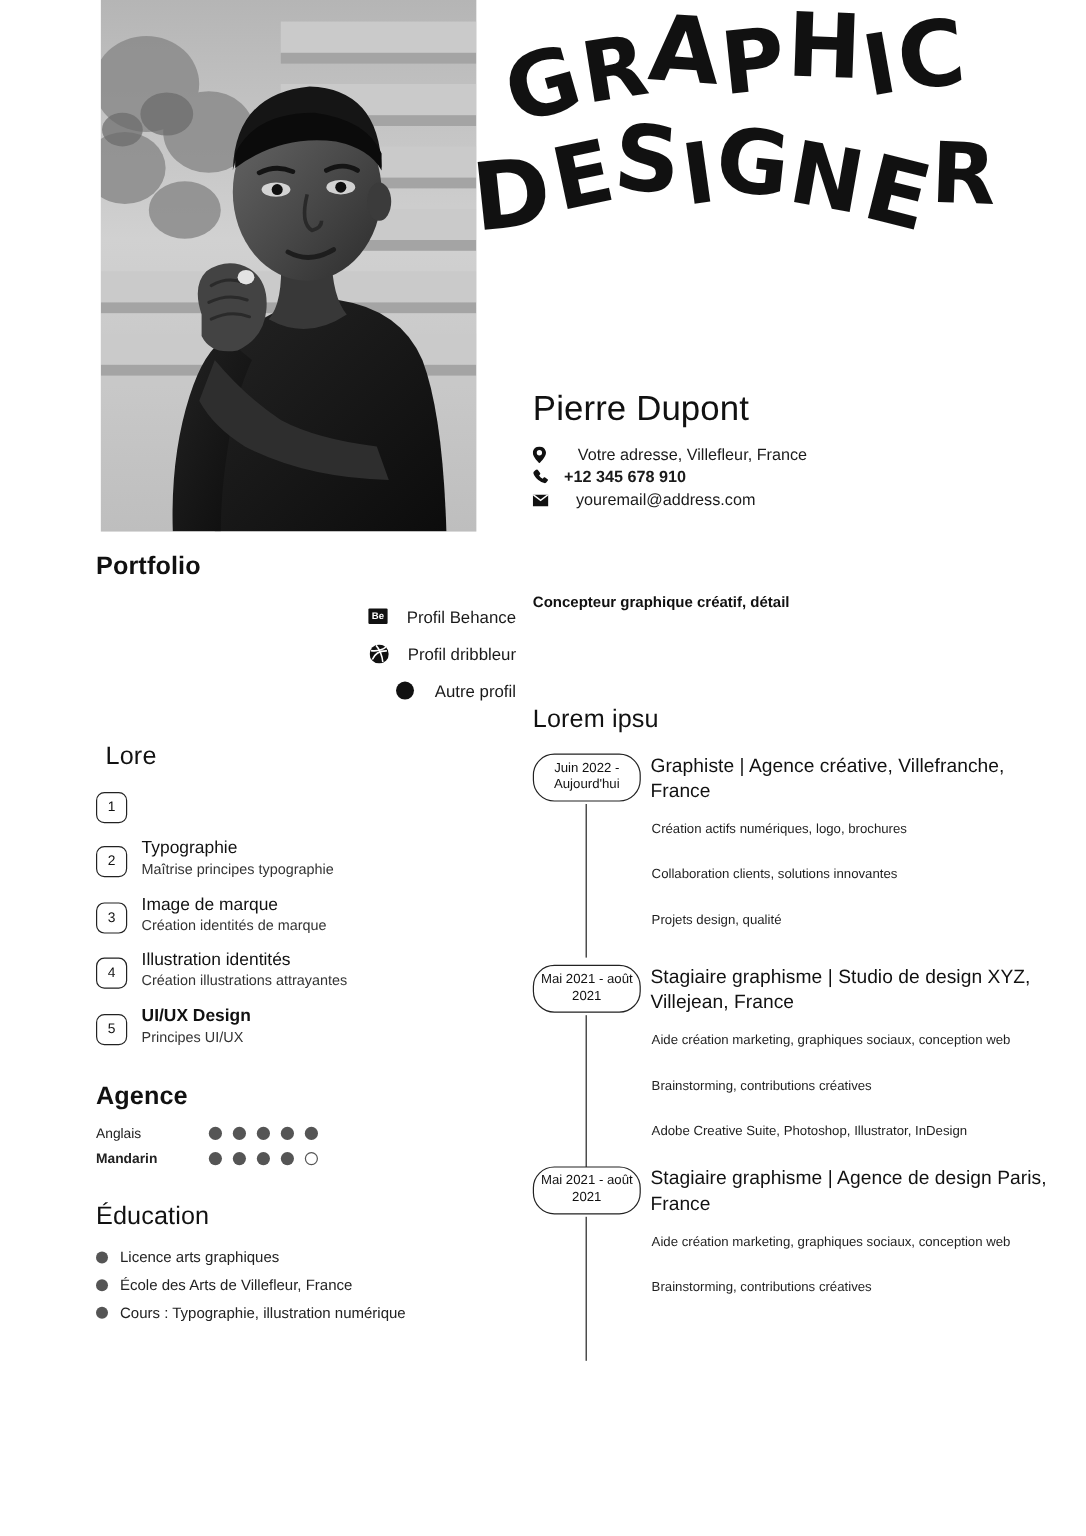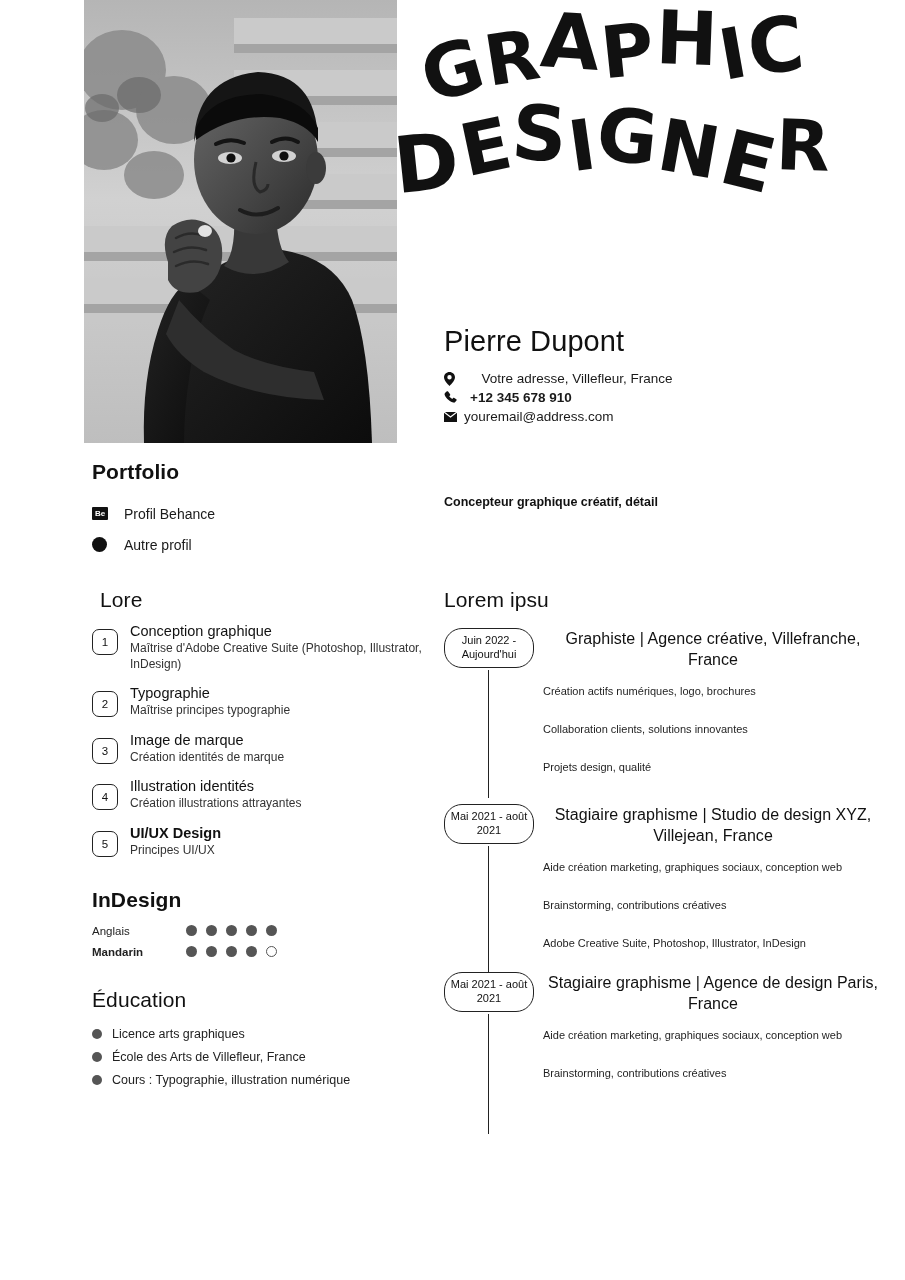--- a/index.html
+++ b/index.html
@@ -51,40 +51,40 @@
   .contact-row { display: flex; align-items: flex-start; margin-bottom: 2px; }
   .contact-ico {
     width: 20px; min-width: 20px; height: 17px;
     display: flex; align-items: center; justify-content: flex-start;
     color: #111; font-size: 12px; font-weight: bold;
   }
   .contact-ico svg { display: block; }
   .contact-txt { font-size: 13.5px; line-height: 17px; color: #1a1a1a; }
   #addr-text { text-align: center; width: 210px; margin-left: 8px; }
   #phone-text { margin-left: 6px; font-weight: bold; }
-  #email-text { margin-left: 0; }
+  #email-text { margin-left: 16px; }
   #linkedin-text { margin-left: 14px; }
 
   #tagline {
     position: absolute; left: 444px; top: 495px;
     font-size: 12.5px; font-weight: bold; color: #111;
   }
 
   
-  #left-col { position: absolute; left: 92px; top: 460px; width: 350px; }
+  #left-col { position: absolute; left: 80px; top: 460px; width: 350px; }
 
   .sec-head {
     font-size: 21px; font-weight: bold; color: #111;
     margin: 0 0 14px 0; letter-spacing: .1px;
   }
   .sec-head.light { font-weight: normal; }
 
   
   #portfolio-list { margin-top: 2px; }
-  .pf-row { display: flex; align-items: center; height: 31px; }
+  .pf-row { display: flex; align-items: center; height: 31px; justify-content: flex-end; }
   .pf-ico { width: 32px; min-width: 32px; display: flex; align-items: center; }
   .pf-label { font-size: 14px; color: #1a1a1a; }
   .be-badge {
     width: 16px; height: 13px; background: #111; color: #fff;
     font-size: 8px; font-weight: bold; display: flex;
     align-items: center; justify-content: center; border-radius: 1px;
     font-family: "Liberation Sans", sans-serif;
   }
   .dot-black { width: 15px; height: 15px; border-radius: 50%; background: #111; }
 
@@ -130,21 +130,21 @@
   .date-pill {
     width: 90px; min-width: 90px;
     border: 1.3px solid #222; border-radius: 18px;
     padding: 5px 4px 6px 4px;
     text-align: center;
     font-size: 11px; line-height: 13.5px; color: #111;
     background: #fff;
   }
   .exp-role {
     margin-left: 8px; font-size: 16px; line-height: 21px;
-    color: #111; letter-spacing: .05px; text-align: center;
+    color: #111; letter-spacing: .05px;
   }
   .exp-body { position: relative; padding-left: 47px; }
   .exp-line {
     position: absolute; left: 44px; width: 1.4px; background: #222;
   }
   .exp-bullets { padding-top: 14px; padding-left: 52px; }
   .exp-bullet {
     font-size: 11px; line-height: 14px; color: #1f1f1f;
   }
 </style>
@@ -282,37 +282,46 @@
   <h2 class="sec-head">Portfolio</h2>
   <div id="portfolio-list">
 
     <div class="pf-row">
       <span class="pf-ico">
         <span class="be-badge">Be</span>
       </span>
       <span class="pf-label">Profil Behance</span>
     </div>
 
+    <div class="pf-row">
+      <span class="pf-ico">
+        <svg width="16" height="16" viewBox="0 0 16 16">
+          <circle cx="8" cy="8" r="8" fill="#111"></circle>
+          <g stroke="#fff" stroke-width="1.3" fill="none">
+            <path d="M1.2 5.2c5 .6 9.6-.6 12.6-3.1"></path>
+            <path d="M2.3 12.6C4.2 8 8 5.2 14.4 5.4"></path>
+            <path d="M5.4.8c3 3.4 5 8 5.6 14"></path>
+          </g>
+        </svg>
+      </span>
+      <span class="pf-label">Profil dribbleur</span>
+    </div>
 
     <div class="pf-row">
       <span class="pf-ico">
         <span class="dot-black"></span>
       </span>
       <span class="pf-label">Autre profil</span>
     </div>
   </div>
 
   <h2 class="sec-head light" id="skills-head">Lore</h2>
   <div id="skills-list">
       <div class="skill-row">
         <div class="skill-num">1</div>
-        <div class="skill-txt">
-          <div class="skill-title">Conception graphique</div>
-          <div class="skill-desc">Maîtrise d'Adobe Creative Suite (Photoshop, Illustrator, InDesign)</div>
-        </div>
       </div>
       <div class="skill-row">
         <div class="skill-num">2</div>
         <div class="skill-txt">
           <div class="skill-title">Typographie</div>
           <div class="skill-desc">Maîtrise principes typographie</div>
         </div>
       </div>
       <div class="skill-row">
         <div class="skill-num">3</div>
@@ -330,21 +339,21 @@
       </div>
       <div class="skill-row">
         <div class="skill-num">5</div>
         <div class="skill-txt">
           <div class="skill-title bold">UI/UX Design</div>
           <div class="skill-desc">Principes UI/UX</div>
         </div>
       </div>
     </div>
 
-  <h2 class="sec-head" id="lang-head">InDesign</h2>
+  <h2 class="sec-head" id="lang-head">Agence</h2>
   <div id="lang-list">
       <div class="lang-row">
         <span class="lang-name">Anglais</span>
         <span class="lang-dots">
           <span class="ldot on"></span>
           <span class="ldot on"></span>
           <span class="ldot on"></span>
           <span class="ldot on"></span>
           <span class="ldot on"></span>
         </span>

